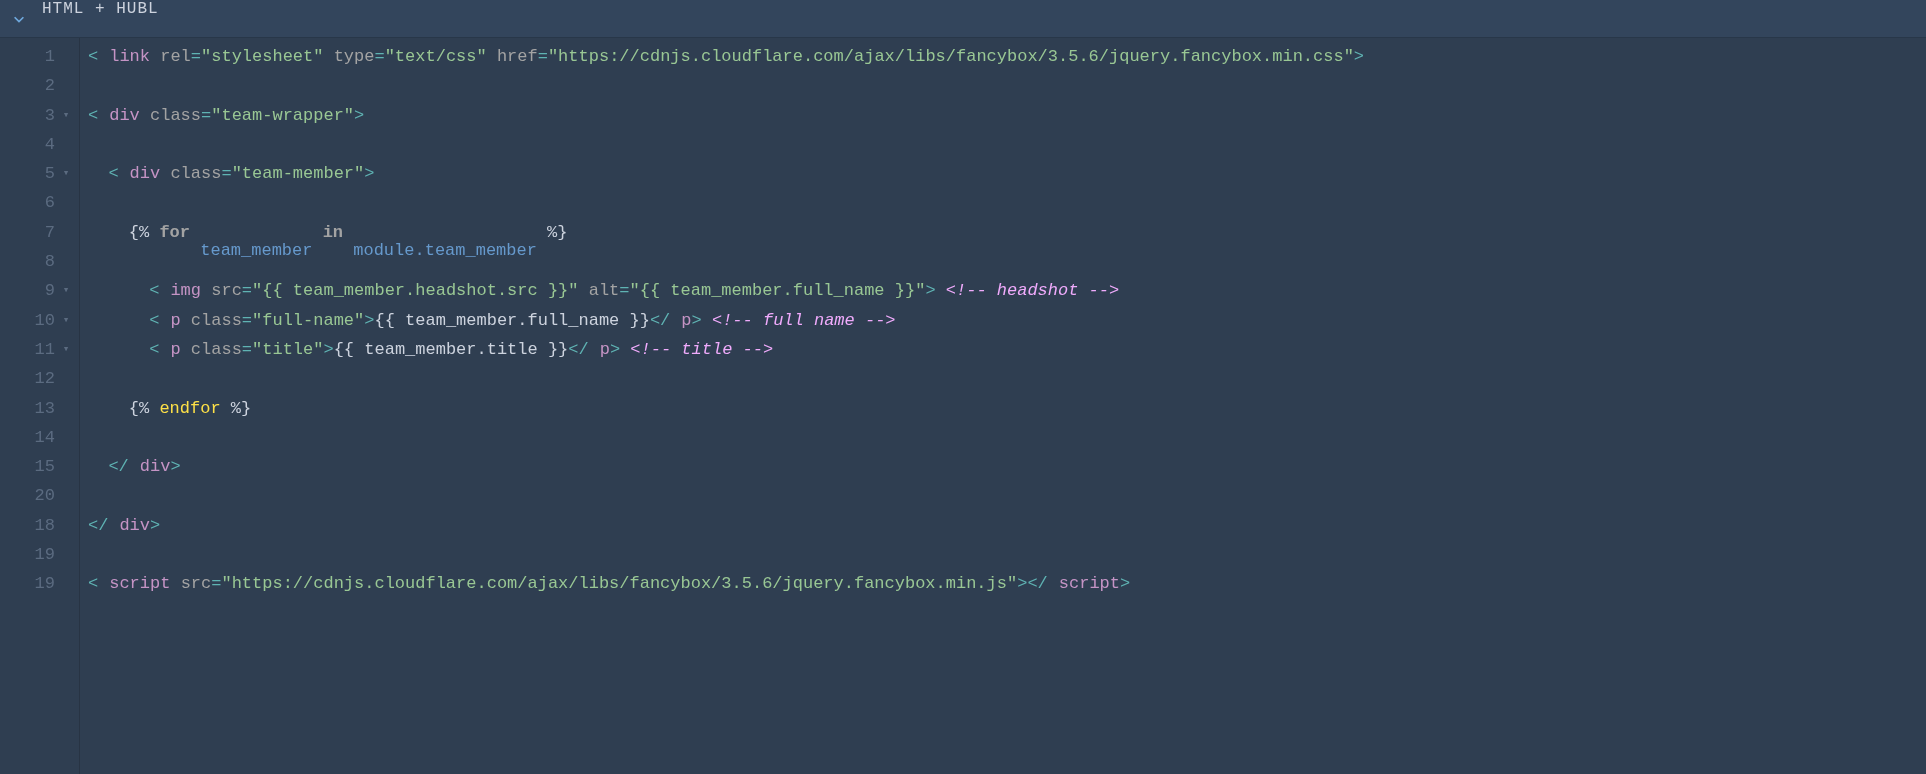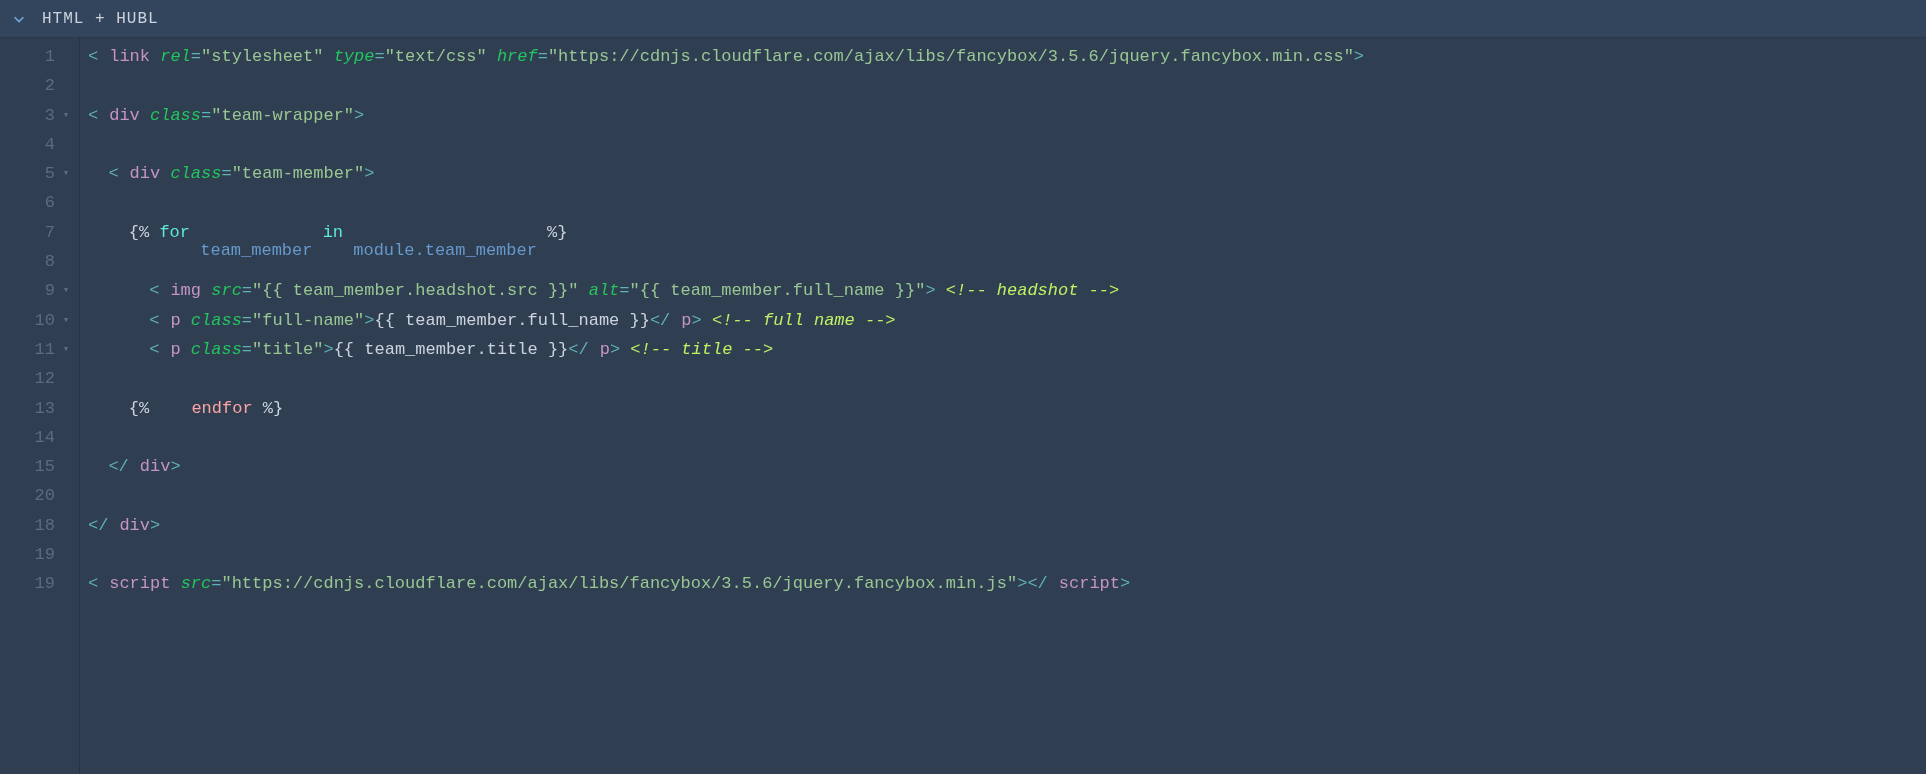--- a/index.html
+++ b/index.html
@@ -9,21 +9,20 @@
     background: #2f3e51;
     color: #c0c5ce;
     width: 1926px;
     height: 774px;
     overflow: hidden;
   }
   .header {
     background: #33455c;
     height: 38px;
     display: flex;
-    align-items: center;
     padding: 0 12px;
     border-bottom: 1px solid rgba(0,0,0,0.2);
   }
   .chevron {
     color: #6fa8dc;
     margin-right: 16px;
     display: inline-flex;
     align-items: center;
   }
   .header-title {
@@ -68,27 +67,27 @@
   .gline .num { min-width: 28px; text-align: right; }
   .fold {
     width: 14px;
     margin-left: 4px;
     color: #5b6b80;
     font-size: 11px;
     display: inline-flex;
     justify-content: center;
   }
   .tag { color: #c594c5; margin-left: 11px; }
-  .attr { color: #22c55e; font-style: italic; }
+  .attr { color: #a3a3a3; }
   .str { color: #99c794; }
-  .kw { color: #5eead4; }
-  .kw2 { color: #fca5a5; margin-left: 32px; }
+  .kw { color: #a3a3a3; font-weight: bold; }
+  .kw2 { color: #fde047; }
   .var { color: #6699cc; margin-top: 37px; }
   .plain { color: #cdd3de; }
-  .comment { color: #bef264; font-style: italic; }
+  .comment { color: #f0abfc; font-style: italic; }
   .punct { color: #5fb3b3; }
 </style>
 </head>
 <body>
 
 <div class="header">
   <span class="chevron">
     <svg width="14" height="14" viewBox="0 0 16 16" fill="none" stroke="#6fa8dc" stroke-width="2">
         <polyline points="3,6 8,11 13,6"></polyline>
       </svg>

